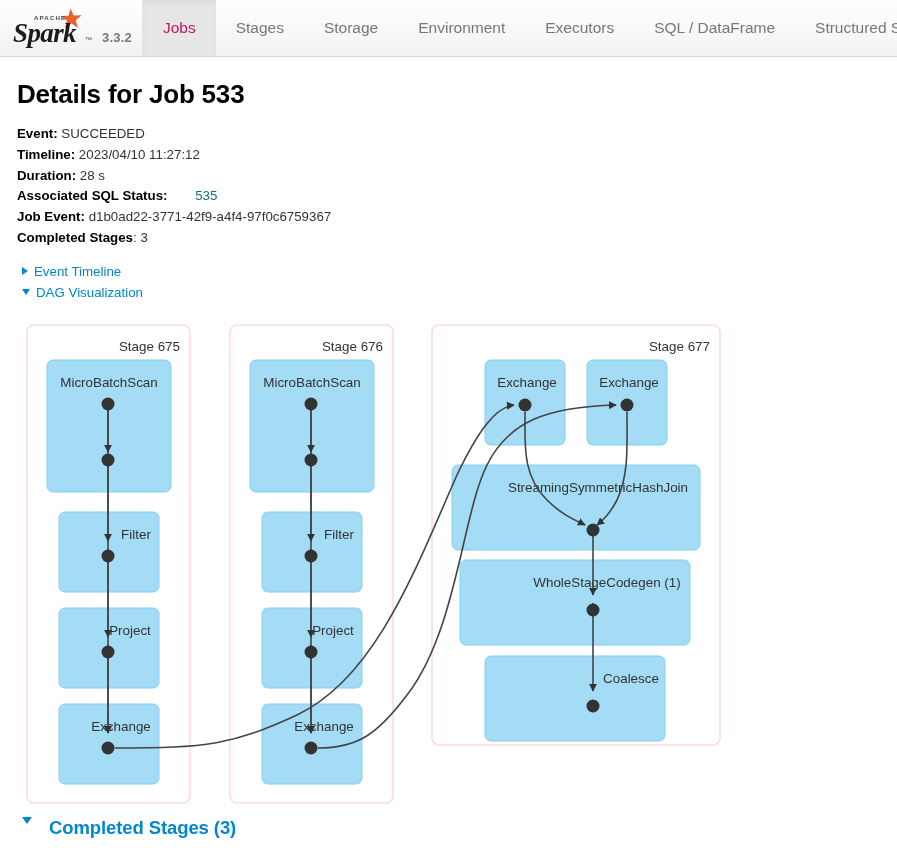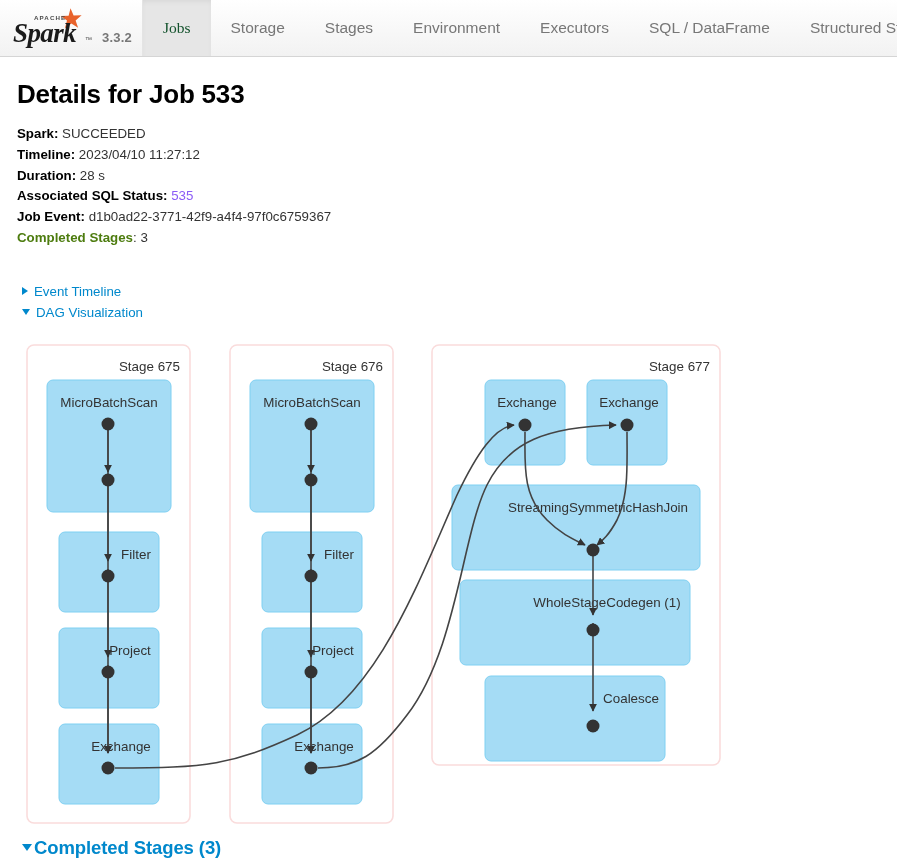--- a/index.html
+++ b/index.html
@@ -59,21 +59,21 @@
     padding: 0 20px;
     color: #777777;
     font-size: 15.5px;
     text-decoration: none;
     white-space: nowrap;
   }
   .nav-tabs li.active {
     background: #e6e6e6;
     box-shadow: inset 0 3px 6px -3px rgba(0,0,0,.10);
   }
-  .nav-tabs li.active a { color: #14532d; font-family: Liberation Serif, serif; }
+  .nav-tabs li.active a { color: #be185d; }
 
   
   .content { padding: 0 17px; }
 
   h1.page-title {
     font-size: 26px;
     font-weight: bold;
     color: #000;
     margin: 22px 0 14px 0;
     letter-spacing: -0.2px;
@@ -81,24 +81,24 @@
 
   ul.meta {
     list-style: none;
     margin: 0; padding: 0;
     font-size: 13.3px;
     color: #333;
     line-height: 20.8px;
   }
   ul.meta li { margin: 0; padding: 0; }
   ul.meta strong { font-weight: bold; color: #000; }
-  a.link { color: #8b5cf6; text-decoration: none; }
-  .meta-strong-link { font-weight: bold; color: #4d7c0f; text-decoration: none; }
-
-  .toggles { margin-top: 32px; }
+  a.link { color: #0f766e; text-decoration: none; margin-left: 24px; }
+  .meta-strong-link { font-weight: bold; color: #000000; text-decoration: none; }
+
+  .toggles { margin-top: 12px; }
   .toggle-row {
     font-size: 13.3px;
     line-height: 21px;
     color: #0088cc;
     display: flex;
     align-items: center;
     gap: 6px;
     margin-left: 5px;
     cursor: pointer;
     width: max-content;
@@ -156,22 +156,21 @@
     stroke: #444444;
     stroke-width: 1.6;
   }
   .edge-dot { fill: #333333; }
 
   
   .completed-head {
     margin-top: 12px;
     margin-left: 5px;
     display: flex;
-    align-items: center;
-    gap: 2px;
+    gap: 17px;
     cursor: pointer;
     width: max-content;
   }
   .completed-head .arrow-down {
     border-top-color: #0088cc;
     border-top-width: 7px;
     border-left-width: 5px;
     border-right-width: 5px;
   }
   .completed-title {
@@ -198,24 +197,24 @@
       </svg>
     </span>
     <span class="version">3.3.2</span>
   </a>
 
   <ul class="nav-tabs">
     <li class="active">
       <a href="#">Jobs</a>
     </li>
     <li>
+      <a href="#">Stages</a>
+    </li>
+    <li>
       <a href="#">Storage</a>
-    </li>
-    <li>
-      <a href="#">Stages</a>
     </li>
     <li>
       <a href="#">Environment</a>
     </li>
     <li>
       <a href="#">Executors</a>
     </li>
     <li>
       <a href="#">SQL / DataFrame</a>
     </li>
@@ -224,21 +223,21 @@
     </li>
   </ul>
 </div>
 
 <div class="content">
 
   <h1 class="page-title">Details for Job 533</h1>
 
   <ul class="meta">
     <li>
-      <strong>Spark:</strong>
+      <strong>Event:</strong>
       <span>SUCCEEDED</span>
     </li>
     <li>
       <strong>Timeline:</strong>
       <span>2023/04/10 11:27:12</span>
     </li>
     <li>
       <strong>Duration:</strong>
       <span>28 s</span>
     </li>

